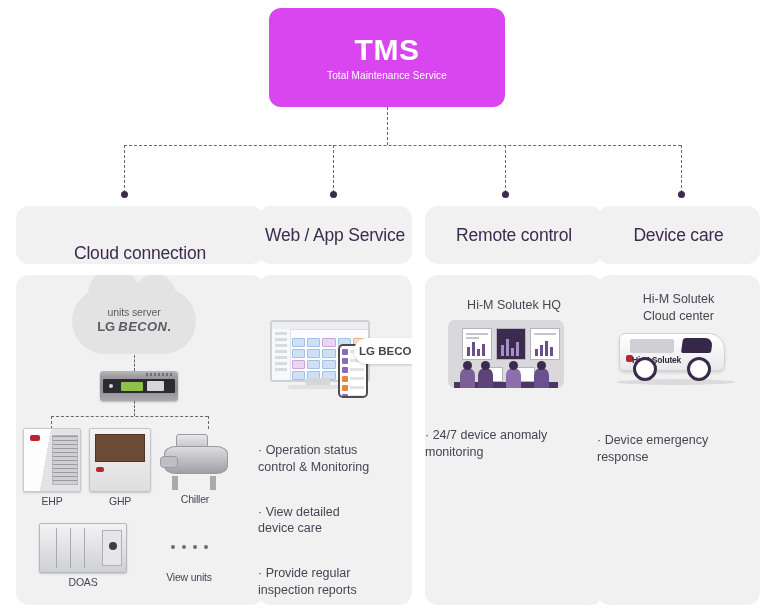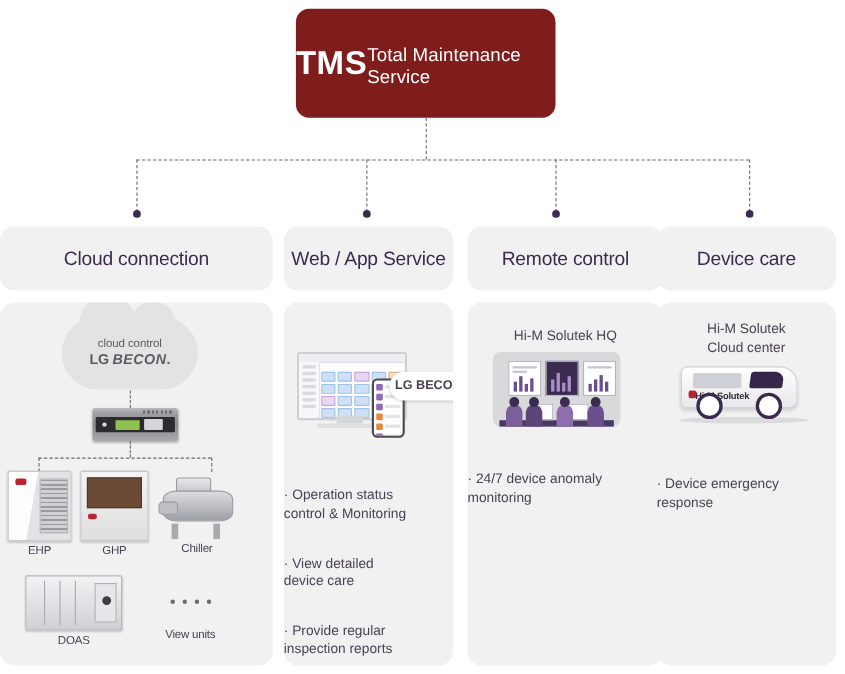--- a/index.html
+++ b/index.html
@@ -16,37 +16,37 @@
     color: #3b2f4d;
   }
 
   
   .tms-box {
     position: absolute;
     left: 269px;
     top: 8px;
     width: 236px;
     height: 99px;
-    background: #7f1d1d;
+    background: #d946ef;
     border-radius: 12px;
     display: flex;
-    flex-direction: row;
+    flex-direction: column;
     align-items: center;
     justify-content: center;
     color: #ffffff;
     box-sizing: border-box;
   }
   .tms-title {
     font-size: 30px;
     font-weight: bold;
     letter-spacing: 0.5px;
     line-height: 1.05;
   }
   .tms-sub {
-    font-size: 17px;
+    font-size: 10px;
     font-weight: normal;
     margin-top: 5px;
     letter-spacing: 0.1px;
   }
 
   
   .conn { position: absolute; }
   .v-line {
     border-left: 1px dashed #6b6675;
     width: 0;
@@ -84,21 +84,21 @@
     position: absolute;
     top: 275px;
     height: 330px;
     background: #f1f1f2;
     border-radius: 13px;
     box-sizing: border-box;
     overflow: hidden;
   }
 
   
-  .c1 { left: 0;  width: 248px; }
+  .c1 { left: 16px;  width: 248px; align-items: flex-end; }
   .c2 { left: 258px; width: 154px; }
   .c3 { left: 425px; width: 178px; }
   .c4 { left: 597px; width: 163px; }
 
   
   .panel-caption {
     position: absolute;
     width: 100%;
     text-align: center;
     font-size: 12.5px;
@@ -502,21 +502,21 @@
 </div>
 <div class="col-header c4">
   <span>Device care</span>
 </div>
 
 <div class="col-panel c1">
 
   <div class="cloud-wrap">
     <div class="cloud-shape"></div>
     <div class="cloud-text">
-      <div class="cloud-l1">cloud control</div>
+      <div class="cloud-l1">units server</div>
       <div class="cloud-l2">
         <span>LG</span>
         <span class="becon-i">BECON</span><span>.</span>
       </div>
     </div>
   </div>
 
   <div class="c1-line v-line" style="left:118px; top:80px; height:16px;"></div>
 
   <div class="controller">

